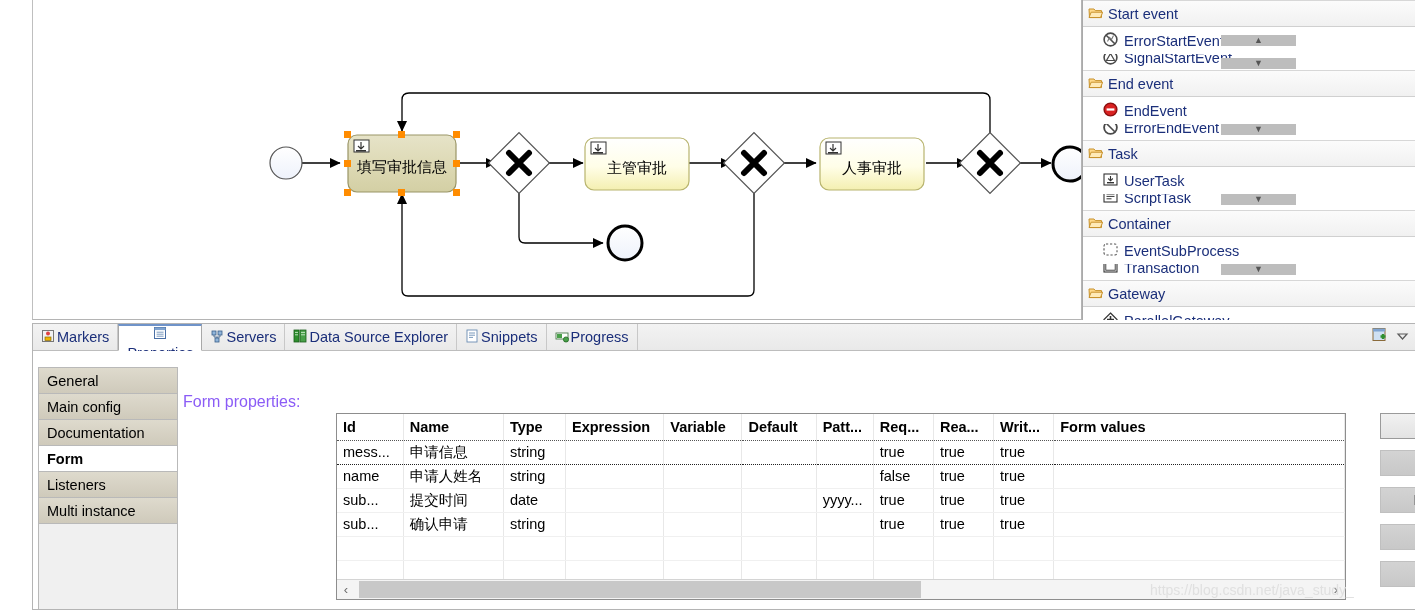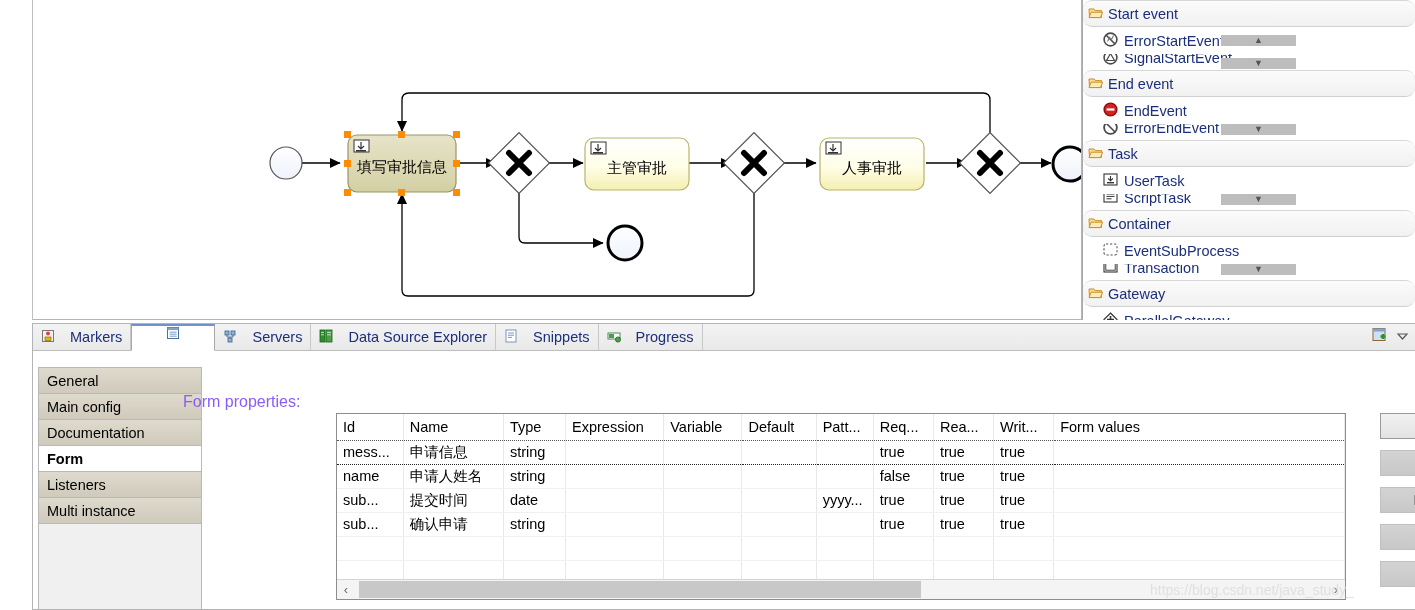--- a/index.html
+++ b/index.html
@@ -22,21 +22,21 @@
   
   .palette {
     position: absolute; left: 1082px; top: 0px; width: 333px; height: 320px;
     background: #ffffff; border-left: 1px solid #aaaaaa; overflow: hidden;
   }
   .drawer-header {
     height: 27px; display: flex; align-items: center; gap: 5px;
     padding-left: 5px;
     background: linear-gradient(to bottom, #fbfbfb 0%, #f1f1f1 100%);
     border-top: 1px solid #d7d7d7; border-bottom: 1px solid #d0d0d0;
-    color: #1b2f7a; font-size: 14.5px; border-radius: 9px;
+    color: #1b2f7a; font-size: 14.5px;
   }
   .drawer-item {
     height: 27px; display: flex; align-items: center; gap: 6px;
     padding-left: 20px; color: #1b2f7a; font-size: 14.5px; background:#fff;
     position: relative;
   }
   .drawer-item.clipped { height: 16px; overflow: hidden; align-items: flex-start; }
   .drawer-item.clipped > * { margin-top: -4px; }
   .scroll-pip {
     position: absolute; left: 140px; width: 75px; height: 11px;
@@ -50,41 +50,41 @@
     position: absolute; left: 32px; top: 323px; width: 1383px; height: 287px;
     background: #f6f6f6; border: 1px solid #b4b4b4; border-right: none;
   }
   .tabbar {
     position: absolute; left: 0; top: 0; height: 27px; width: 100%;
     display: flex; align-items: flex-end;
     background: linear-gradient(to bottom,#f3f3f3,#e9e9e9);
     border-bottom: 1px solid #bdbdbd;
   }
   .tab {
-    height: 26px; display: flex; align-items: center; gap: 15px;
+    height: 26px; display: flex; align-items: center; gap: 2px;
     padding: 0 8px; font-size: 14.5px; color: #1b2f7a;
     border-right: 1px solid #c8c8c8; background: transparent;
     white-space: nowrap;
   }
   .tab.active {
     background: #ffffff; border: 1px solid #a8a8a8; border-bottom: 1px solid #ffffff;
     border-top: 2px solid #6f93c9; position: relative; top: 1px; height: 27px; flex-direction: column;
   }
   .tab .closex { color:#707070; font-size: 12px; margin-left: 3px; }
   .tabbar-right {
     margin-left: auto; display: flex; align-items: center; gap: 7px; padding-right: 6px;
     height: 26px;
   }
 
   .props-body {
     position: absolute; left:0; top: 27px; right: 0; bottom: 0;
     background: #ffffff;
   }
   .side-tabs {
-    position: absolute; left: 5px; top: 16px; width: 164px; bottom: 0;
+    position: absolute; left: 5px; top: 16px; width: 140px; bottom: 0;
     background: #f0f0f0; border: 1px solid #b9b9b9; border-bottom: none;
   }
   .side-tab {
     height: 26px; margin: 0; display: flex; align-items: center;
     padding-left: 8px; font-size: 14.5px; color:#000;
     background: linear-gradient(to bottom,#dedacd,#cfcabb);
     border-bottom: 1px solid #b9b9b9;
   }
   .side-tab.selected {
     background: #ffffff; font-weight: bold;
@@ -97,21 +97,21 @@
   
   .table-outer {
     position: absolute; left: 303px; top: 62px; width: 1010px; height: 187px;
     border: 1px solid #8d8d8d; background: #ffffff;
   }
   table.props-table {
     width: 100%; border-collapse: collapse; table-layout: fixed;
     font-size: 14.5px; color: #000;
   }
   table.props-table th {
-    font-weight: normal; text-align: left;
+    font-weight: bold; text-align: left;
     height: 26px; padding: 0 0 0 6px;
     border-right: 1px solid #e8e8e8;
     border-bottom: 1px dotted #555;
     white-space: nowrap; overflow: hidden;
   }
   table.props-table td {
     height: 24px; padding: 0 0 0 6px;
     border-right: 1px solid #e8e8e8; border-bottom: 1px solid #f0f0f0;
     white-space: nowrap; overflow: hidden;
   }

